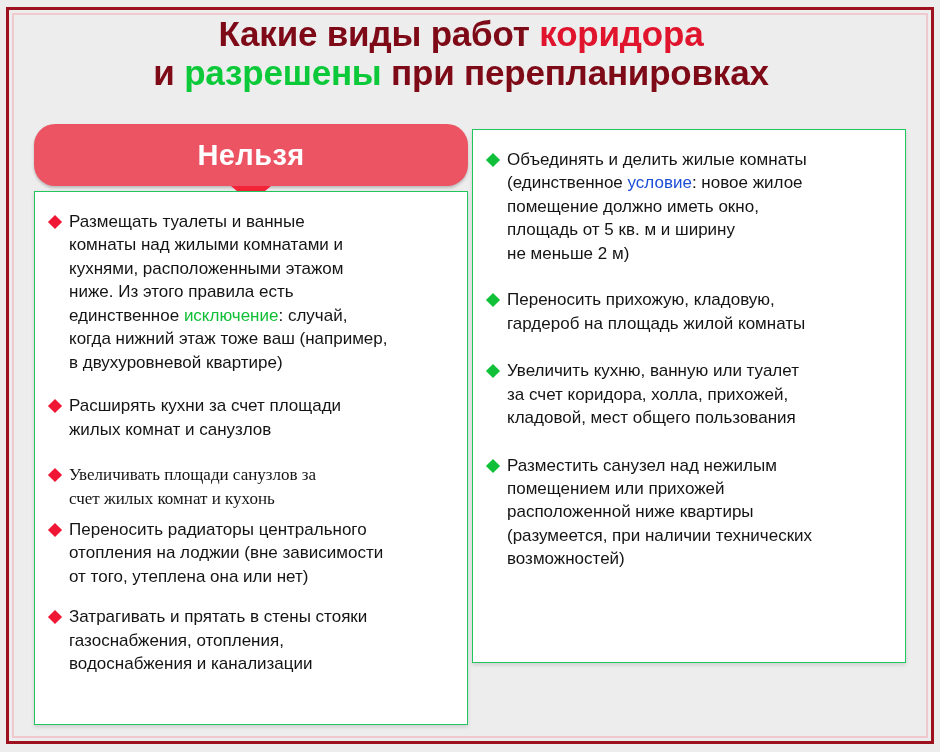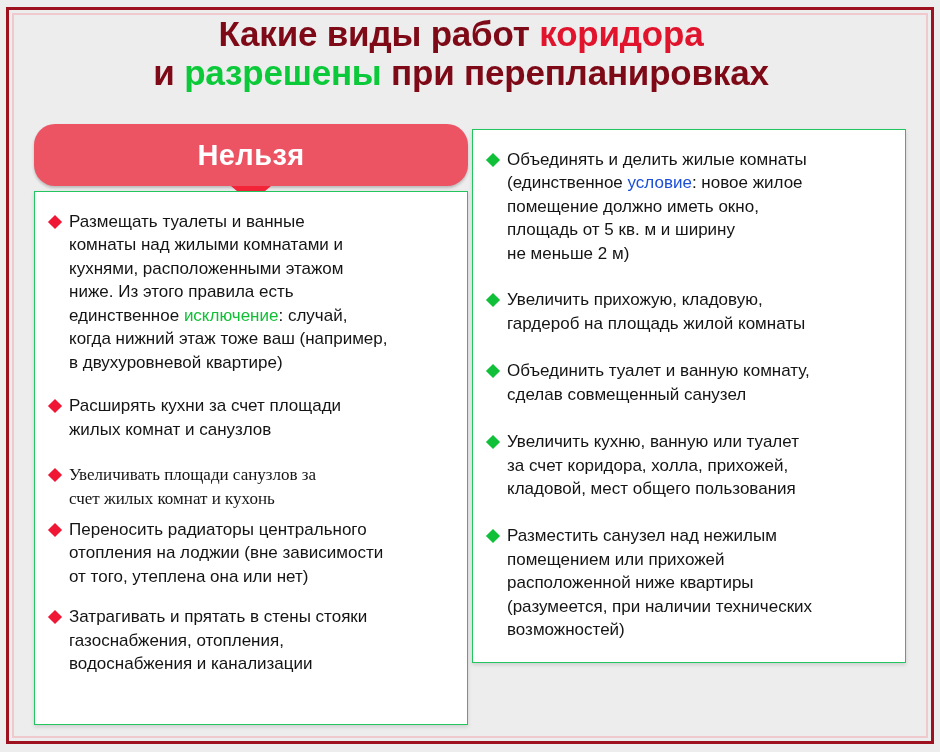--- a/index.html
+++ b/index.html
@@ -207,25 +207,23 @@
 
     <div class="col col-right">
       <div class="col-body">
 
         <p class="item i0"><span class="bullet bullet-green"></span><span>Объединять и делить жилые комнаты
 (единственное </span><span class="em-red">условие</span><span>: новое жилое
 помещение должно иметь окно,
 площадь от 5 кв. м и ширину
 не меньше 2 м)</span></p>
 
-        <p class="item i1"><span class="bullet bullet-green"></span><span>Увеличить прихожую, кладовую,
+        <p class="item i1"><span class="bullet bullet-green"></span><span>Переносить прихожую, кладовую,
 гардероб на площадь жилой комнаты</span></p>
 
-        <p class="item i2"><span class="bullet bullet-green"></span><span>Объединить туалет и ванную комнату,
-сделав совмещенный санузел</span></p>
 
         <p class="item i3"><span class="bullet bullet-green"></span><span>Увеличить кухню, ванную или туалет
 за счет коридора, холла, прихожей,
 кладовой, мест общего пользования</span></p>
 
         <p class="item i4"><span class="bullet bullet-green"></span><span>Разместить санузел над нежилым
 помещением или прихожей
 расположенной ниже квартиры
 (разумеется, при наличии технических
 возможностей)</span></p>

